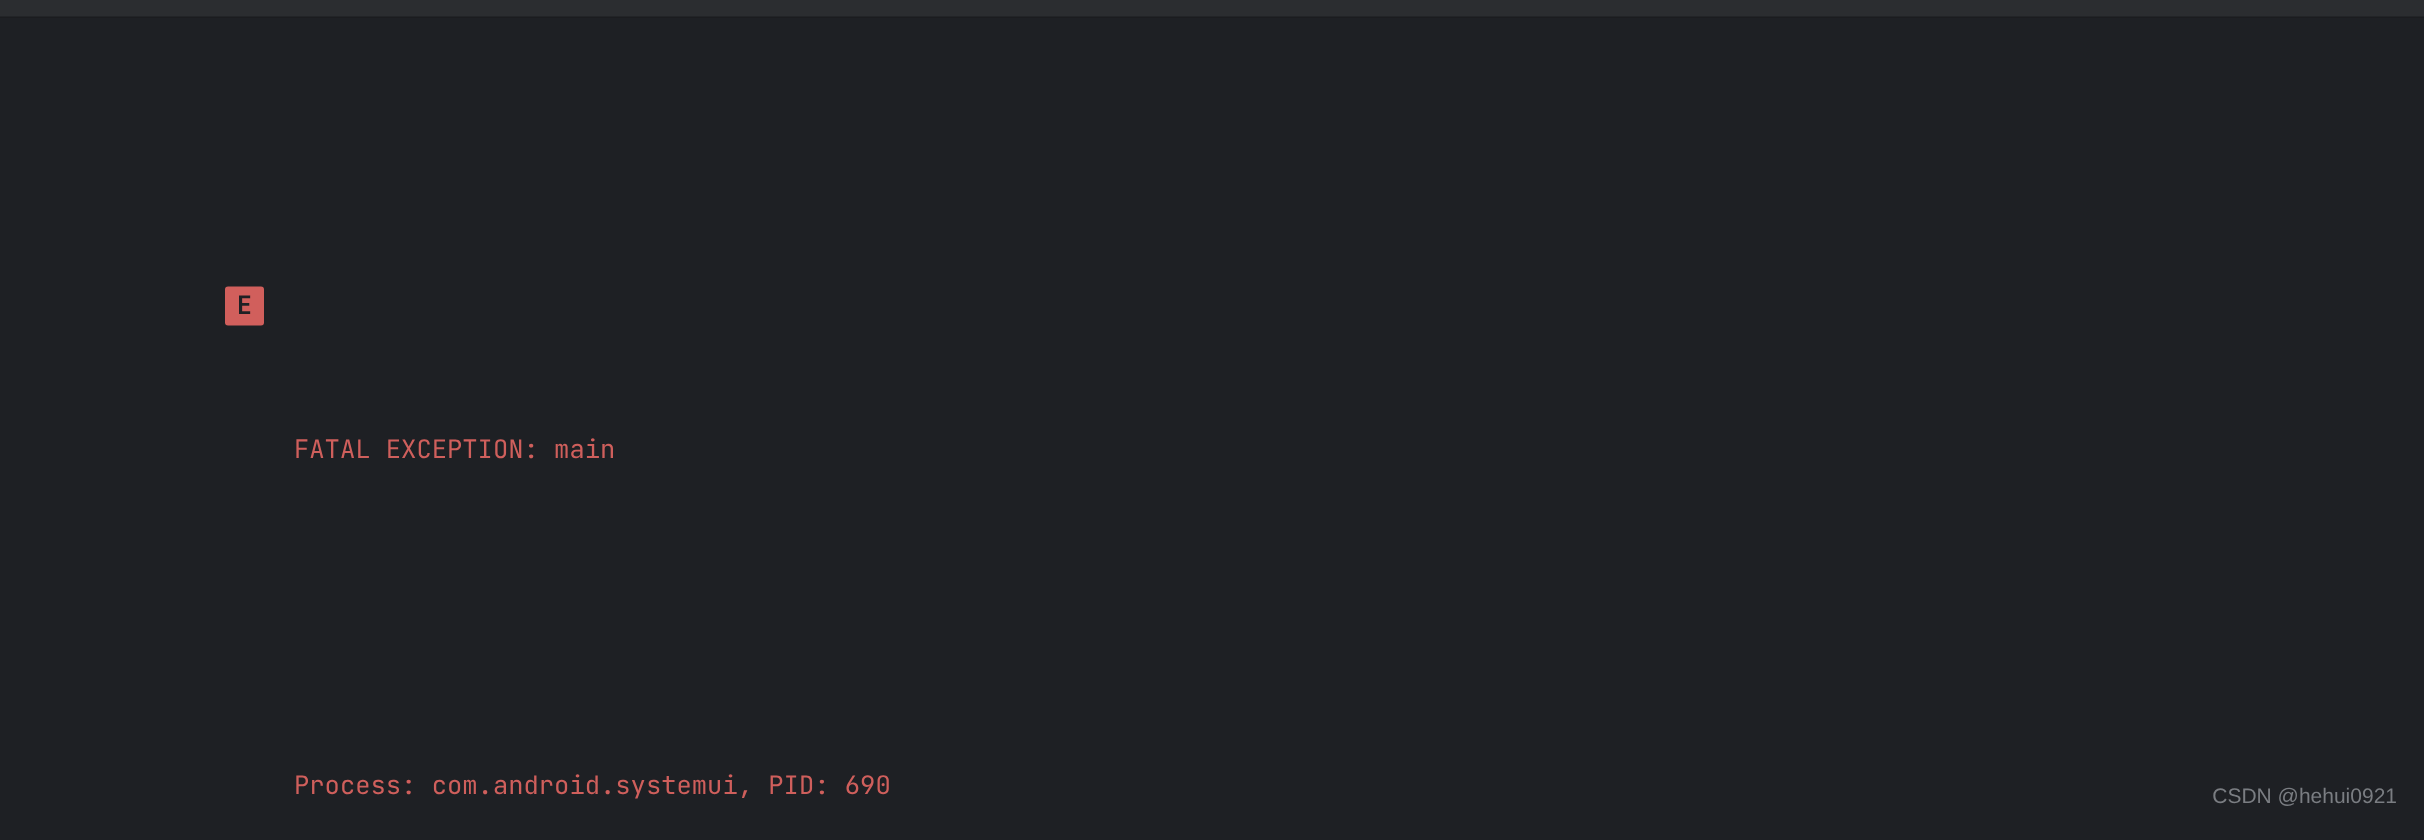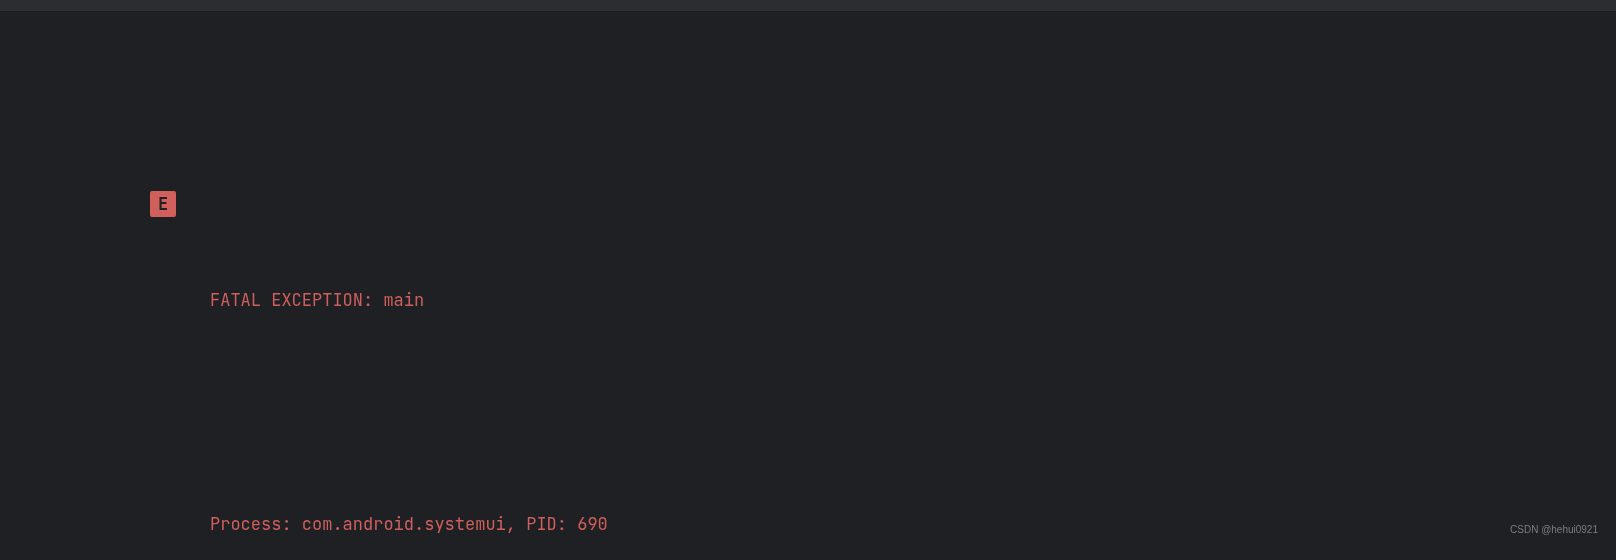--- a/index.html
+++ b/index.html
@@ -35,28 +35,28 @@
     height: 26px;
     background: #d15f5c;
     color: #1e2024;
     font-weight: 600;
     font-size: 17px;
     display: inline-flex;
     align-items: center;
     justify-content: center;
     border-radius: 2px;
   }
-  .msg { margin-left: 58px; display: block; }
+  .msg { margin-left: 44px; display: block; }
   .watermark {
     position: absolute;
     right: 18px;
     bottom: 14px;
     color: #7a7d82;
     font-family: -apple-system, BlinkMacSystemFont, "Segoe UI", sans-serif;
-    font-size: 10px;
+    font-size: 14px;
   }
 </style>
 </head>
 <body>
 
 <div class="top-bar"></div>
 
 <div class="log-area">
 
   

